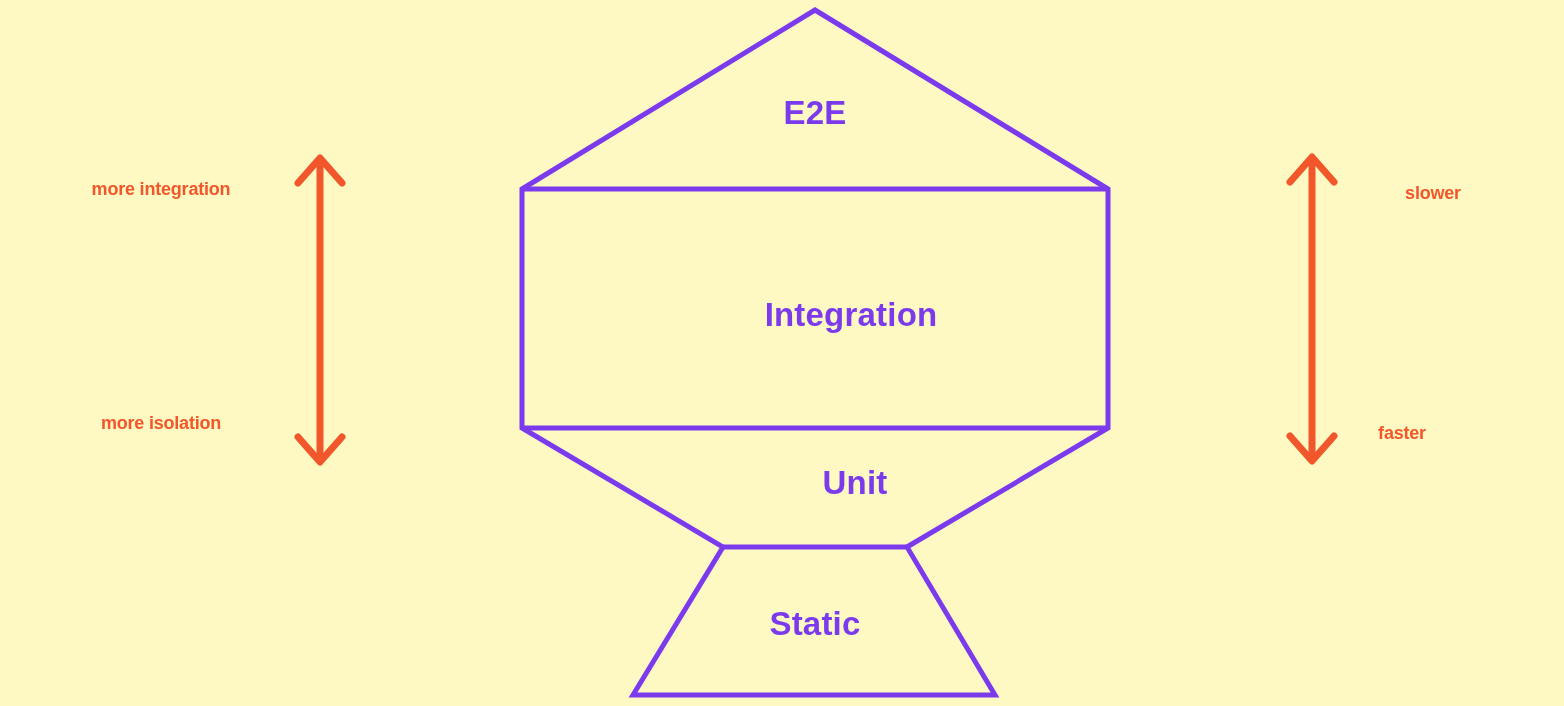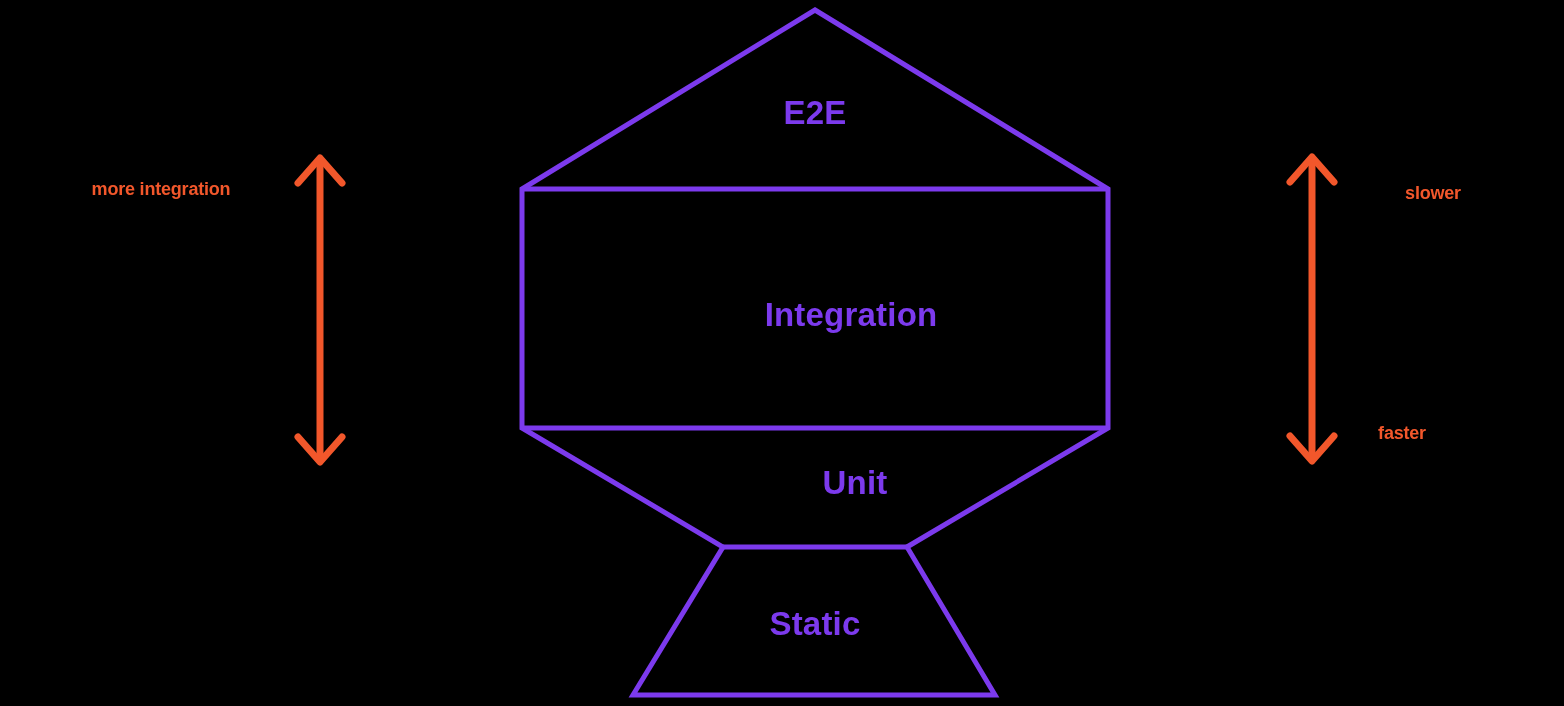--- a/index.html
+++ b/index.html
@@ -5,21 +5,21 @@
   html, body {
     margin: 0;
     padding: 0;
     background: #FFFFFF;
     font-family: "Liberation Sans", "DejaVu Sans", sans-serif;
   }
   .canvas {
     position: relative;
     width: 1564px;
     height: 706px;
-    background: #000000;
+    background: #fef9c3;
     overflow: hidden;
   }
   .shapes {
     position: absolute;
     left: 0;
     top: 0;
   }
   .label {
     position: absolute;
     transform: translate(-50%, -50%);
@@ -77,18 +77,19 @@
   <div class="label trophy-label pos-e2e">E2E</div>
 
   <div class="label trophy-label pos-integration">Integration</div>
 
   <div class="label trophy-label pos-unit">Unit</div>
 
   <div class="label trophy-label pos-static">Static</div>
 
   <div class="label scale-label pos-more-integration">more integration</div>
 
+  <div class="label scale-label pos-more-isolation">more isolation</div>
 
   <div class="label scale-label pos-slower">slower</div>
 
   <div class="label scale-label pos-faster">faster</div>
 
 </div>
 
 </body></html>

